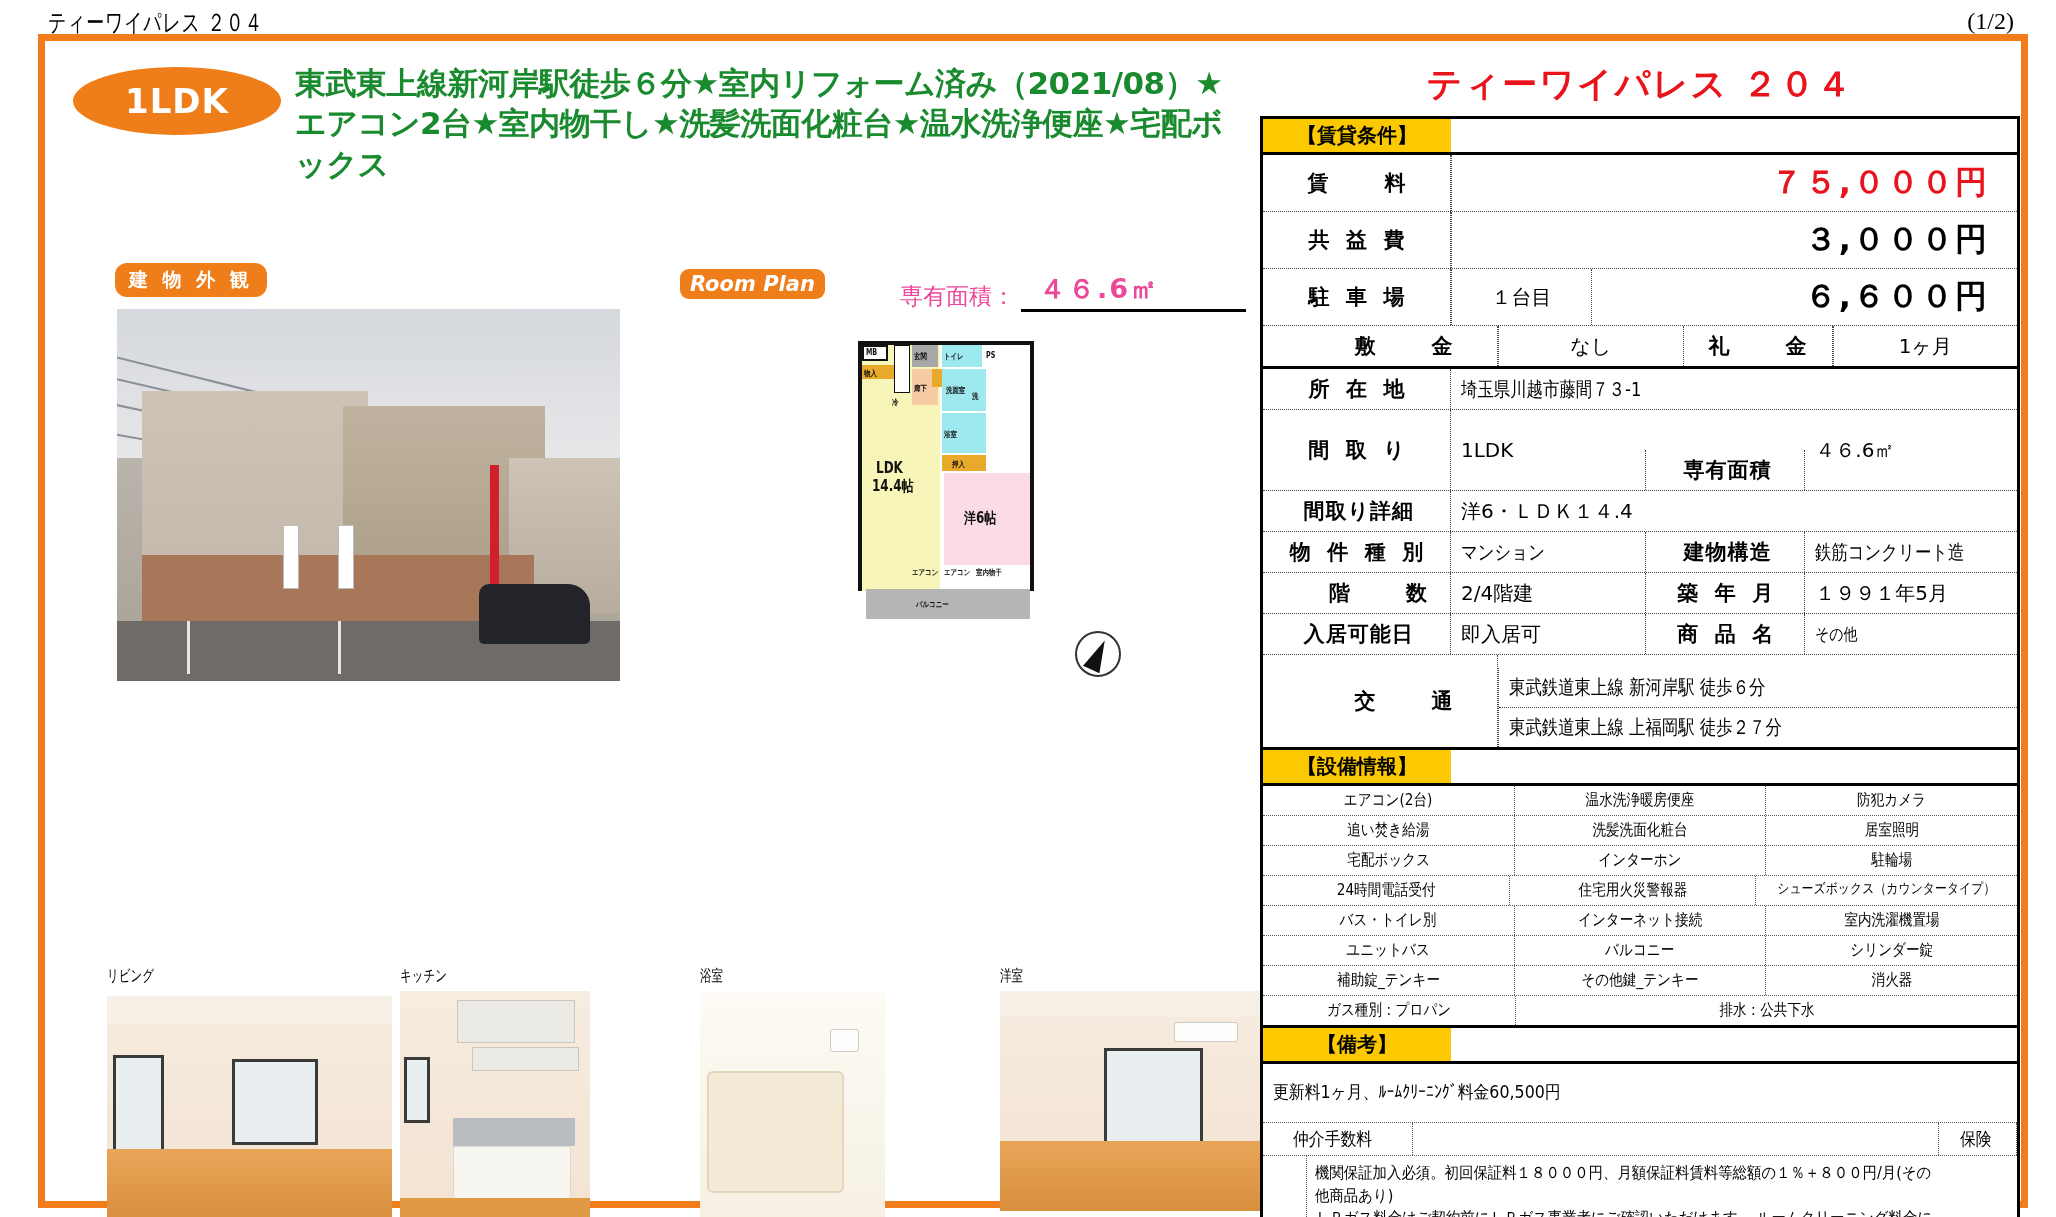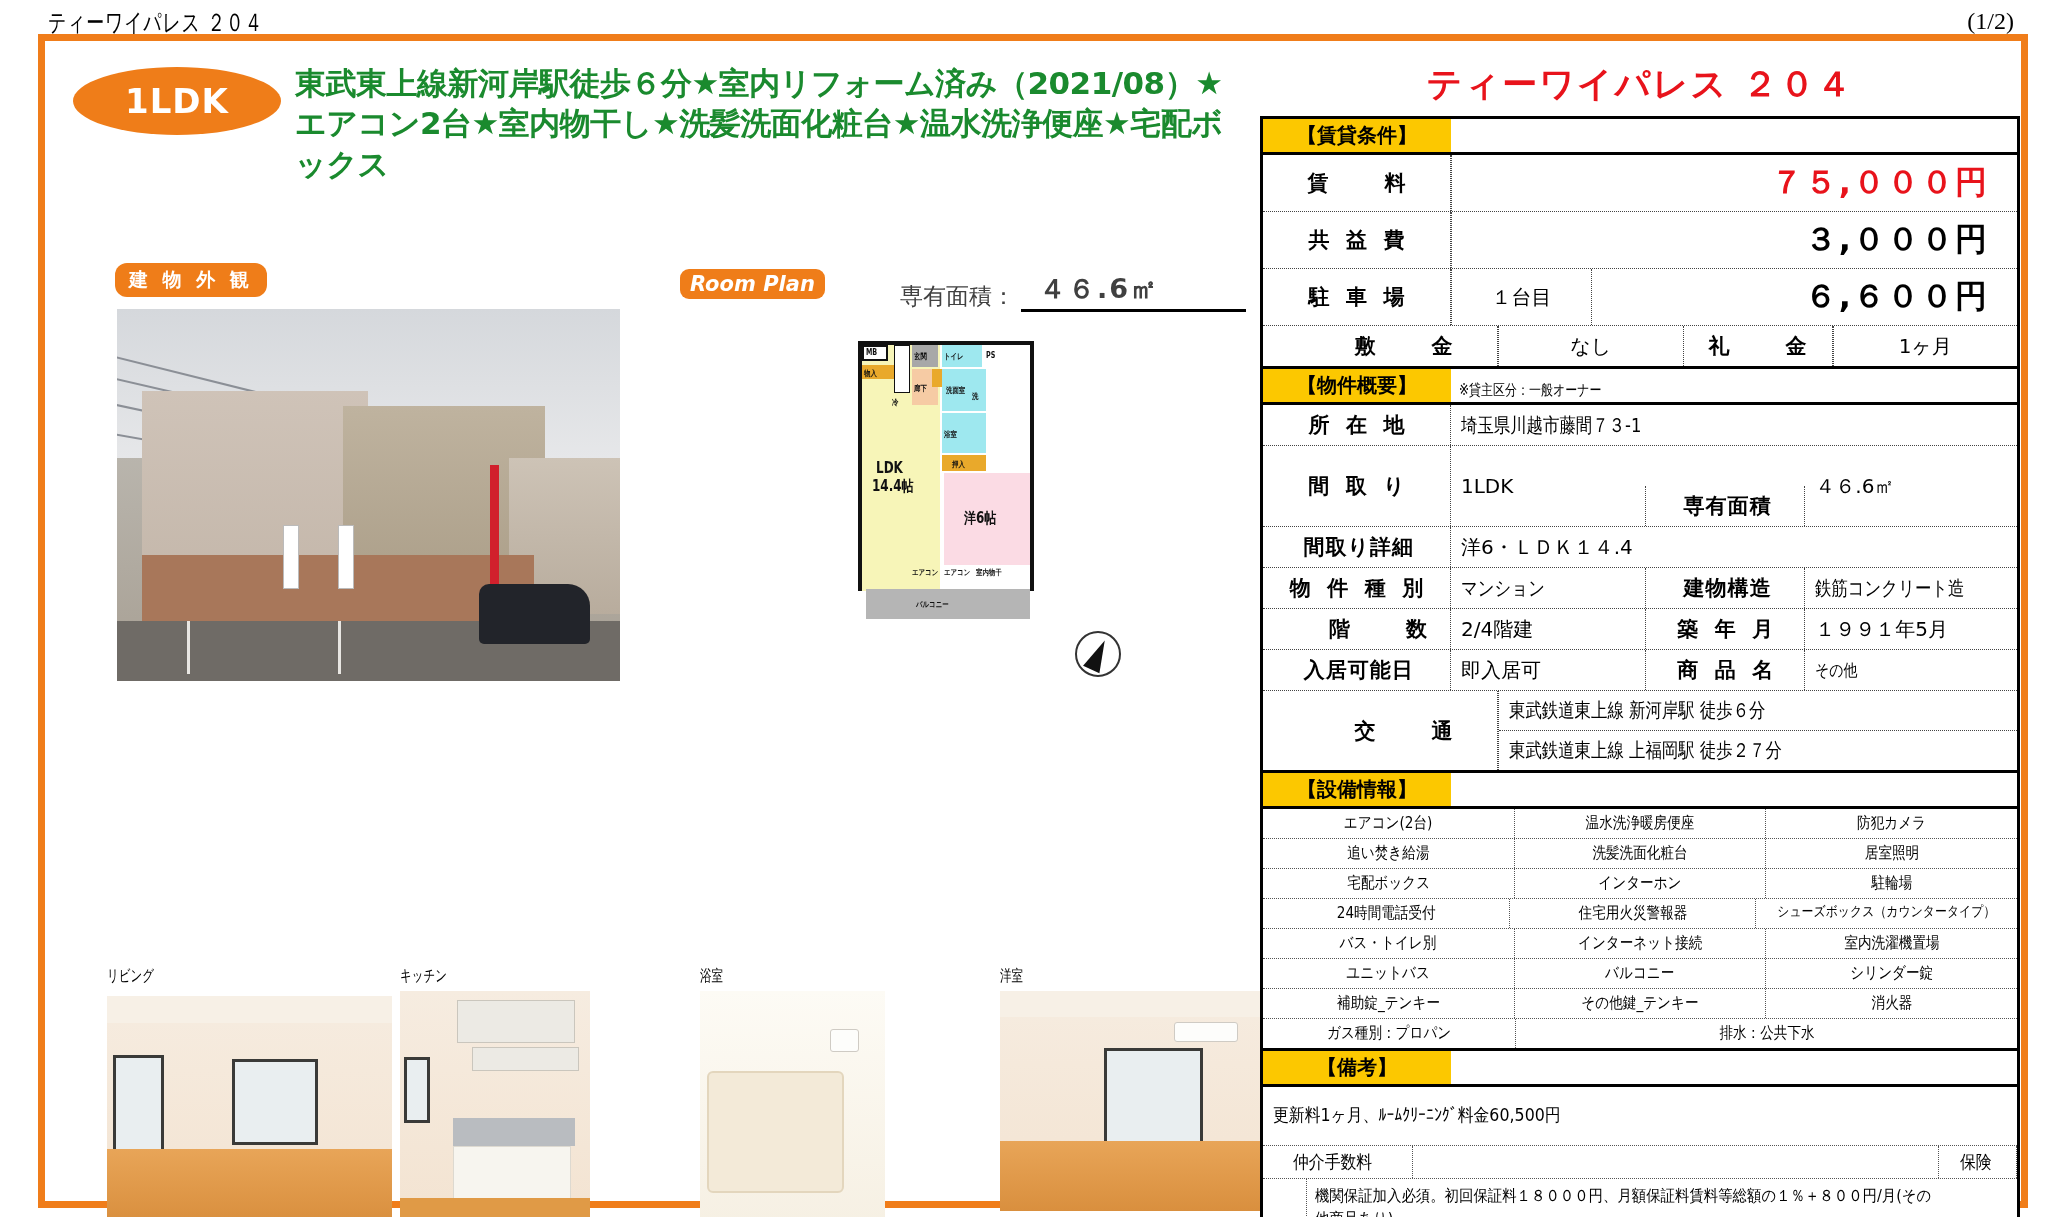--- a/index.html
+++ b/index.html
@@ -62,21 +62,21 @@
     position: absolute; left: 70px; top: 222px;
   }
   .tag-roomplan {
     position: absolute; left: 635px; top: 228px;
     letter-spacing: 0px; font-style: italic; font-size: 21px;
     border-radius: 9px; padding: 3px 10px;
   }
 
   .area-label {
     position: absolute; left: 855px; top: 230px;
-    font-size: 23px; color: #404040; white-space: nowrap;
+    font-size: 23px; color: #ec4899; white-space: nowrap;
     display: flex; align-items: flex-end; gap: 6px;
   }
   .area-value {
     font-size: 27px; font-weight: bold; letter-spacing: 2px;
     border-bottom: 3px solid #000; padding: 0 52px 2px 18px;
     display: inline-block; min-width: 225px;
   }
 
   
   .photo-exterior {
@@ -393,26 +393,20 @@
       </div>
       <div class="r">
         <div class="lbl" style="width:188px;">敷　　金</div>
         <div class="val center dotl" style="flex:1;">なし</div>
         <div class="lbl" style="width:150px; border-left:1px dotted #444;">礼　　金</div>
         <div class="val center dotl" style="flex:1;">1ヶ月</div>
       </div>
     </div>
 
     <div class="blk" style="border-top:none;">
-      <div class="hdr-row">
-        <div class="hdr-yellow" style="width:188px;">【物件概要】</div>
-        <div class="hdr-note">
-            <span>※貸主区分：一般オーナー</span>
-          </div>
-      </div>
       <div class="r">
         <div class="lbl" style="width:188px;">所 在 地</div>
         <div class="val cond" style="flex:1;">
             <span>埼玉県川越市藤間７３-1</span>
           </div>
       </div>
       <div class="r">
         <div class="lbl" style="width:188px;">間 取 り</div>
         <div class="val" style="flex:1;">1LDK</div>
         <div class="lbl" style="width:160px; border-left:1px dotted #444; letter-spacing:0.05em;margin-top:40px;">専有面積</div>
@@ -441,21 +435,21 @@
       <div class="r">
         <div class="lbl" style="width:188px; letter-spacing:0.05em;">入居可能日</div>
         <div class="val" style="flex:1;">即入居可</div>
         <div class="lbl" style="width:160px; border-left:1px dotted #444;">商 品 名</div>
         <div class="val cond" style="flex:1.1; font-size:17px;">
             <span>その他</span>
           </div>
       </div>
       <div class="r">
         <div class="lbl" style="width:188px;">交　　通</div>
-        <div style="flex:1; border-left:1px dotted #444;">
+        <div style="flex:1; border-left:1px dotted #444;margin-top:13px;">
           <div class="val cond" style="border-bottom:1px dotted #444;">
               <span>東武鉄道東上線 新河岸駅 徒歩６分</span>
             </div>
           <div class="val cond">
               <span>東武鉄道東上線 上福岡駅 徒歩２７分</span>
             </div>
         </div>
       </div>
     </div>
 

